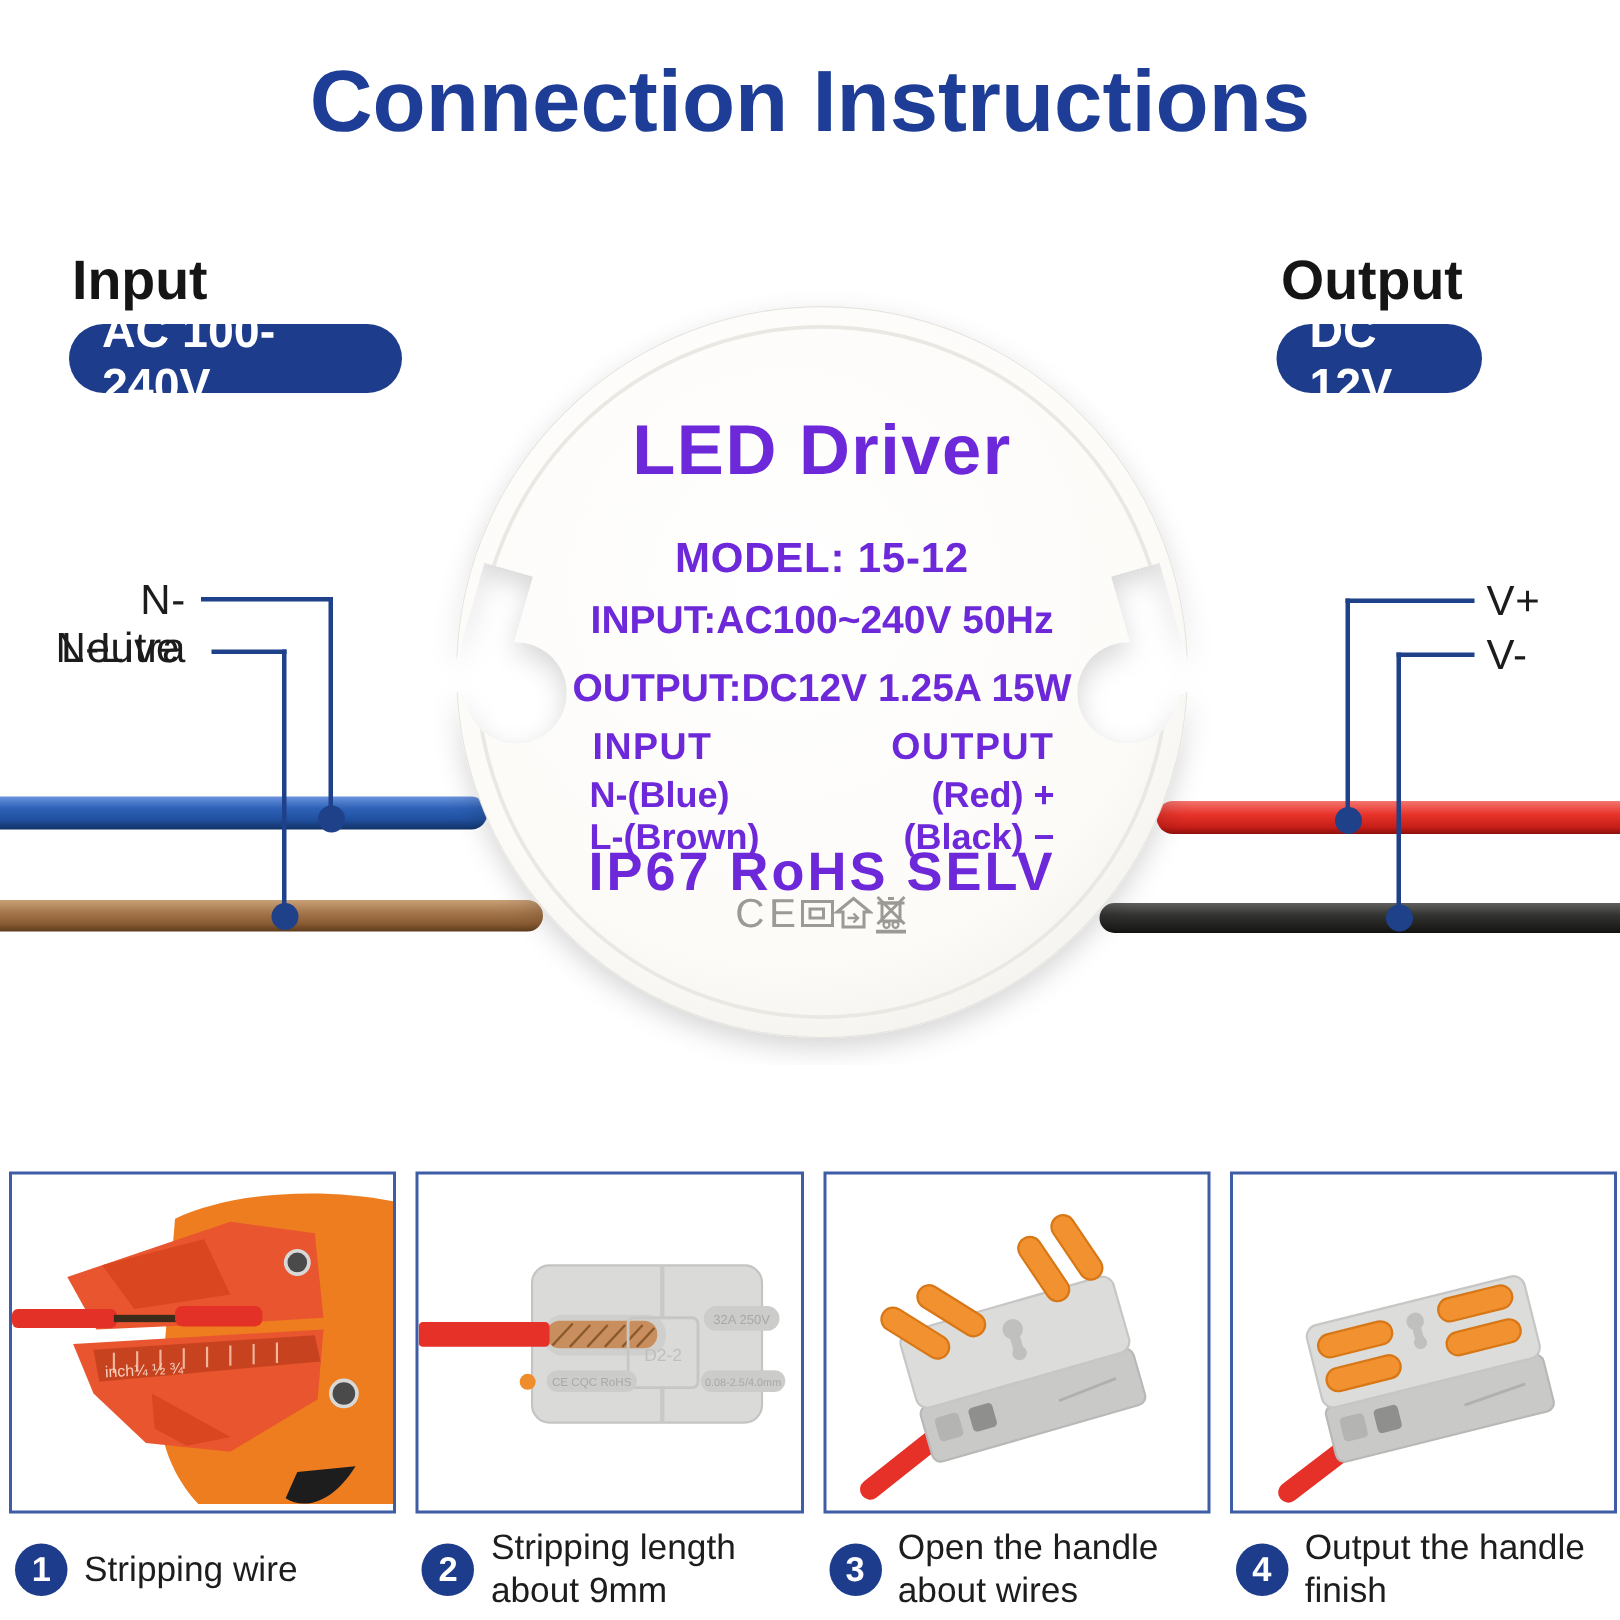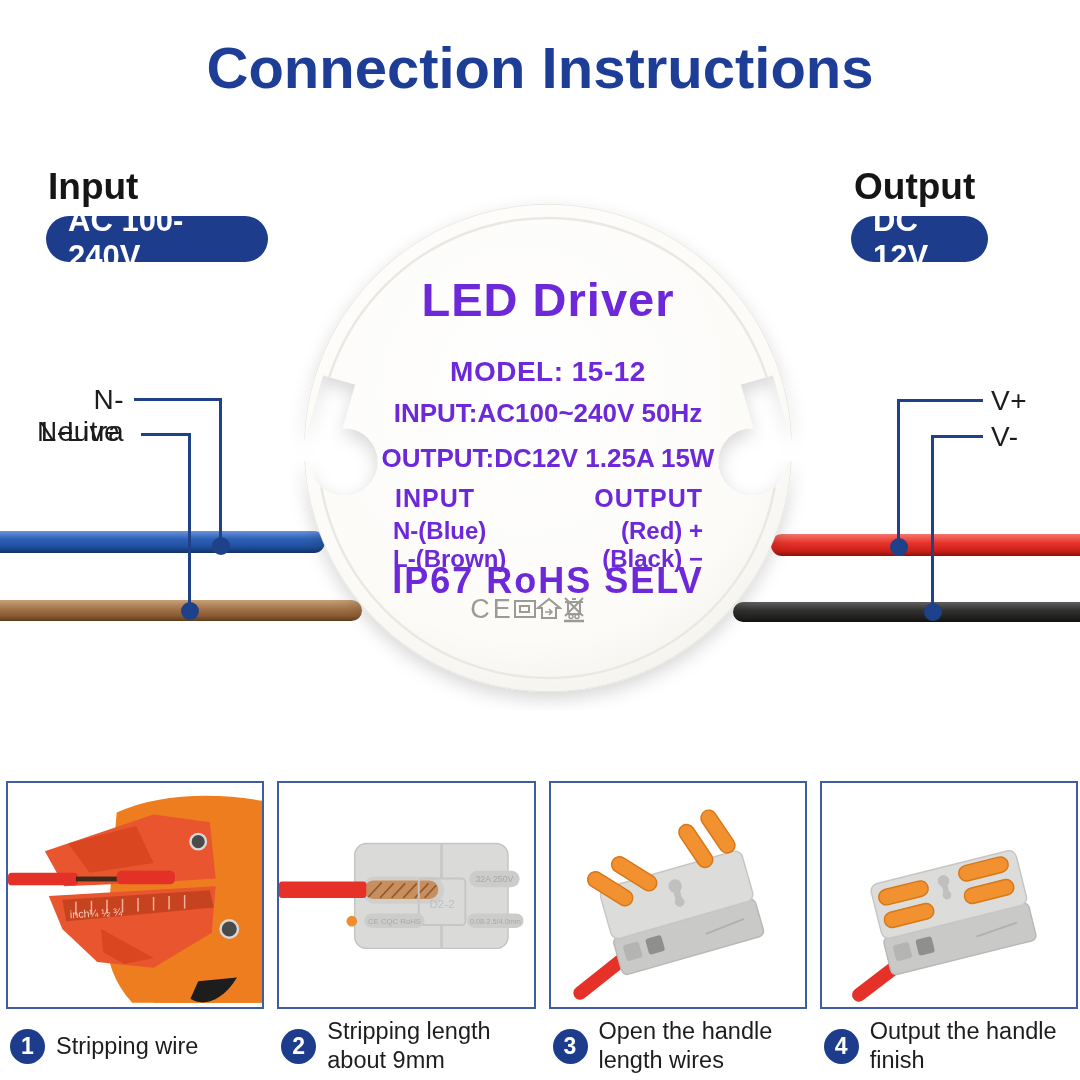--- a/index.html
+++ b/index.html
@@ -45,21 +45,21 @@
   .d-model  { left:348px; top:356px; width:400px; font-size:28px; font-weight:bold; letter-spacing:0.5px; }
   .d-inline1{ left:348px; top:398px; width:400px; font-size:26px; font-weight:bold; }
   .d-inline2{ left:348px; top:443px; width:400px; font-size:26px; font-weight:bold; }
   .d-colhead-in  { left:395px; top:484px; width:130px; text-align:left;  font-size:25px; font-weight:bold; letter-spacing:1px; }
   .d-colhead-out { left:553px; top:484px; width:150px; text-align:right; font-size:25px; font-weight:bold; letter-spacing:1px; }
   .d-row-in1  { left:393px; top:517px; width:160px; text-align:left;  font-size:24px; font-weight:bold; }
   .d-row-in2  { left:393px; top:545px; width:160px; text-align:left;  font-size:24px; font-weight:bold; }
   .d-row-out1 { left:541px; top:517px; width:162px; text-align:right; font-size:24px; font-weight:bold; }
   .d-row-out2 { left:541px; top:545px; width:162px; text-align:right; font-size:24px; font-weight:bold; }
   .d-cert   { left:348px; top:560px; width:400px; font-size:36px; font-weight:bold; letter-spacing:2px; }
-  .d-icons  { position:absolute; left:428px; top:593px; width:200px; height:32px; display:flex;
+  .d-icons  { position:absolute; left:448px; top:593px; width:200px; height:32px; display:flex;
               align-items:center; justify-content:center; color:#9b9a94; }
   .ce-mark { font-size:27px; font-weight:500; letter-spacing:3px; color:#9b9a94; }
   .sq2-outer { width:22px; height:18px; border:2px solid #9b9a94; display:flex; align-items:center; justify-content:center; }
   .sq2-inner { width:11px; height:8px;  border:2px solid #9b9a94; }
 
   
   .panels { position:absolute; left:6px; top:781px; width:1072px; height:228px;
             display:grid; grid-template-columns:repeat(4,1fr); gap:13px; }
   .panel { border:2px solid #3f5da6; background:#ffffff; overflow:hidden; }
   .panel svg { display:block; width:100%; height:100%; }
@@ -286,21 +286,21 @@
       <span></span></span>
     </div>
     <div class="caption">
       <span class="step-num">2</span>
       <span class="step-text"><span>Stripping length</span><br>
       <span>about 9mm</span></span>
     </div>
     <div class="caption">
       <span class="step-num">3</span>
       <span class="step-text"><span>Open the handle</span><br>
-      <span>length wires</span></span>
+      <span>about wires</span></span>
     </div>
     <div class="caption">
       <span class="step-num">4</span>
       <span class="step-text"><span>Output the handle</span><br>
       <span>finish</span></span>
     </div>
   </div>
 
 </div>
 

